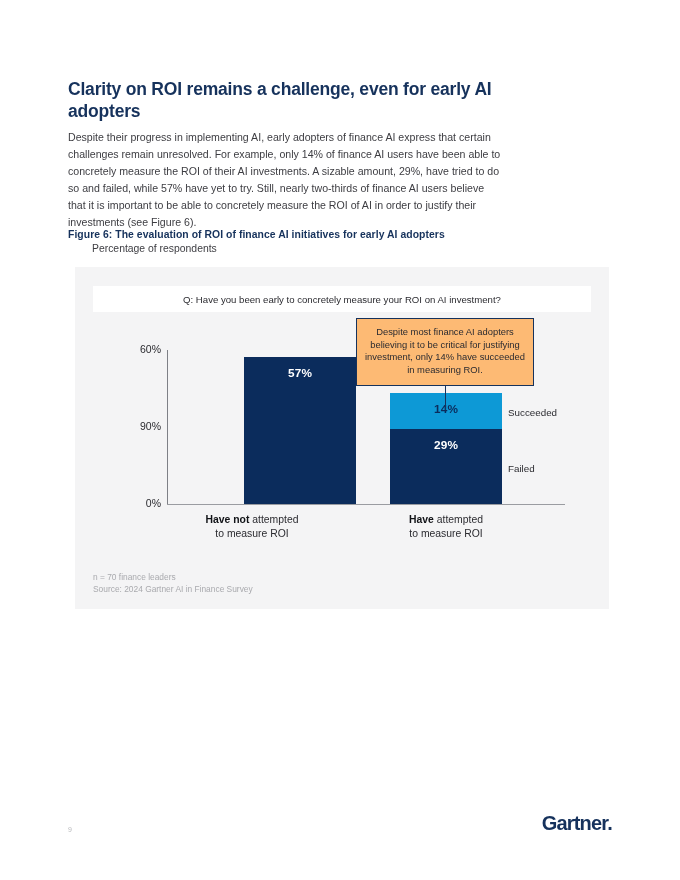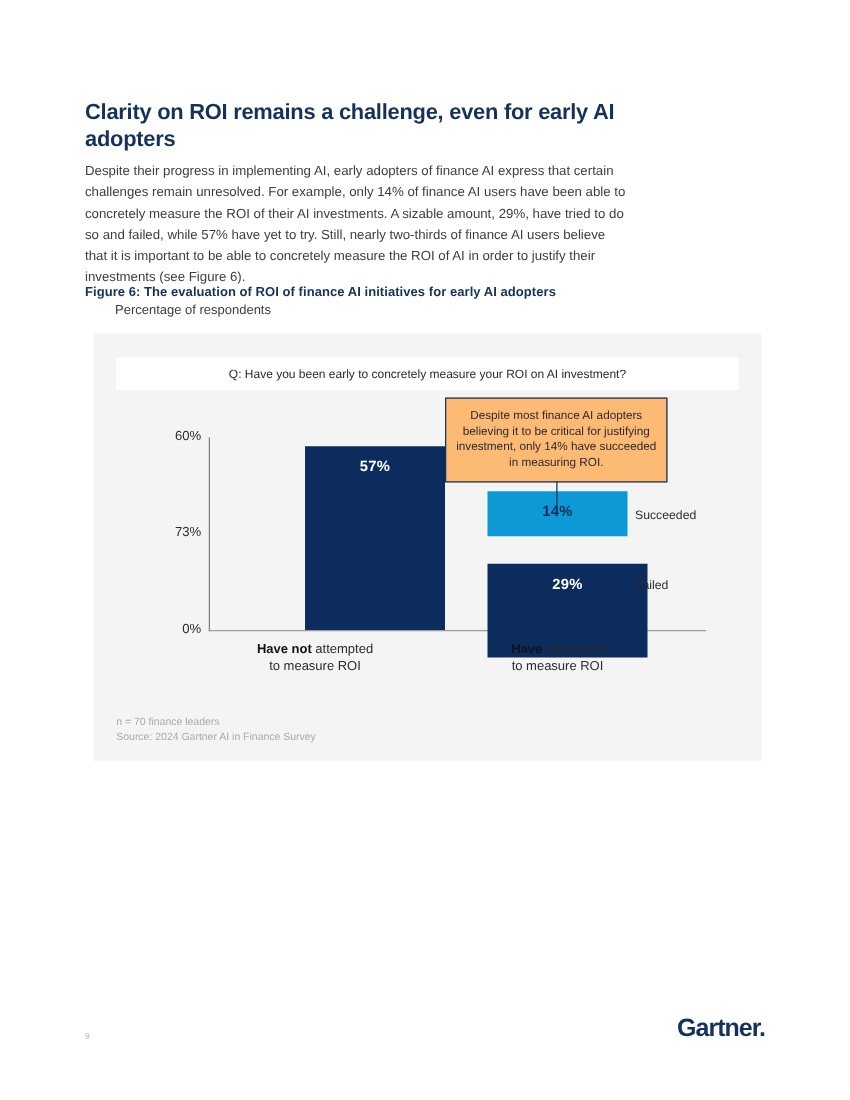--- a/index.html
+++ b/index.html
@@ -240,34 +240,34 @@
 
     <div class="plot">
 
       <div class="y-axis"></div>
       <div class="x-axis"></div>
 
       <div class="ytick-wrap" style="top:76px;">
         <span class="ytick">60%</span>
       </div>
       <div class="ytick-wrap" style="top:153px;">
-        <span class="ytick">73%</span>
+        <span class="ytick">90%</span>
       </div>
       <div class="ytick-wrap" style="top:230px;">
         <span class="ytick">0%</span>
       </div>
 
       <div class="bar bar-navy" style="left:121px; top:90px; width:112px; height:147px;margin-left:48px;">
         <span class="bar-label">57%</span>
       </div>
 
       <div class="bar bar-blue" style="left:315px; top:126px; width:112px; height:36px;">
         <span class="bar-label" style="margin-top:9px;">14%</span>
       </div>
-      <div class="bar bar-navy" style="left:315px; top:162px; width:128px; height:75px;margin-top:22px;">
+      <div class="bar bar-navy" style="left:315px; top:162px; width:112px; height:75px;">
         <span class="bar-label">29%</span>
       </div>
 
       <div class="series-label" style="left:433px; top:140px;">Succeeded</div>
       <div class="series-label" style="left:433px; top:196px;">Failed</div>
 
       <div class="callout">
         <span>Despite most finance AI adopters believing it to be critical for justifying investment, only 14% have succeeded in measuring ROI.</span>
       </div>
       <div class="callout-leader"></div>

